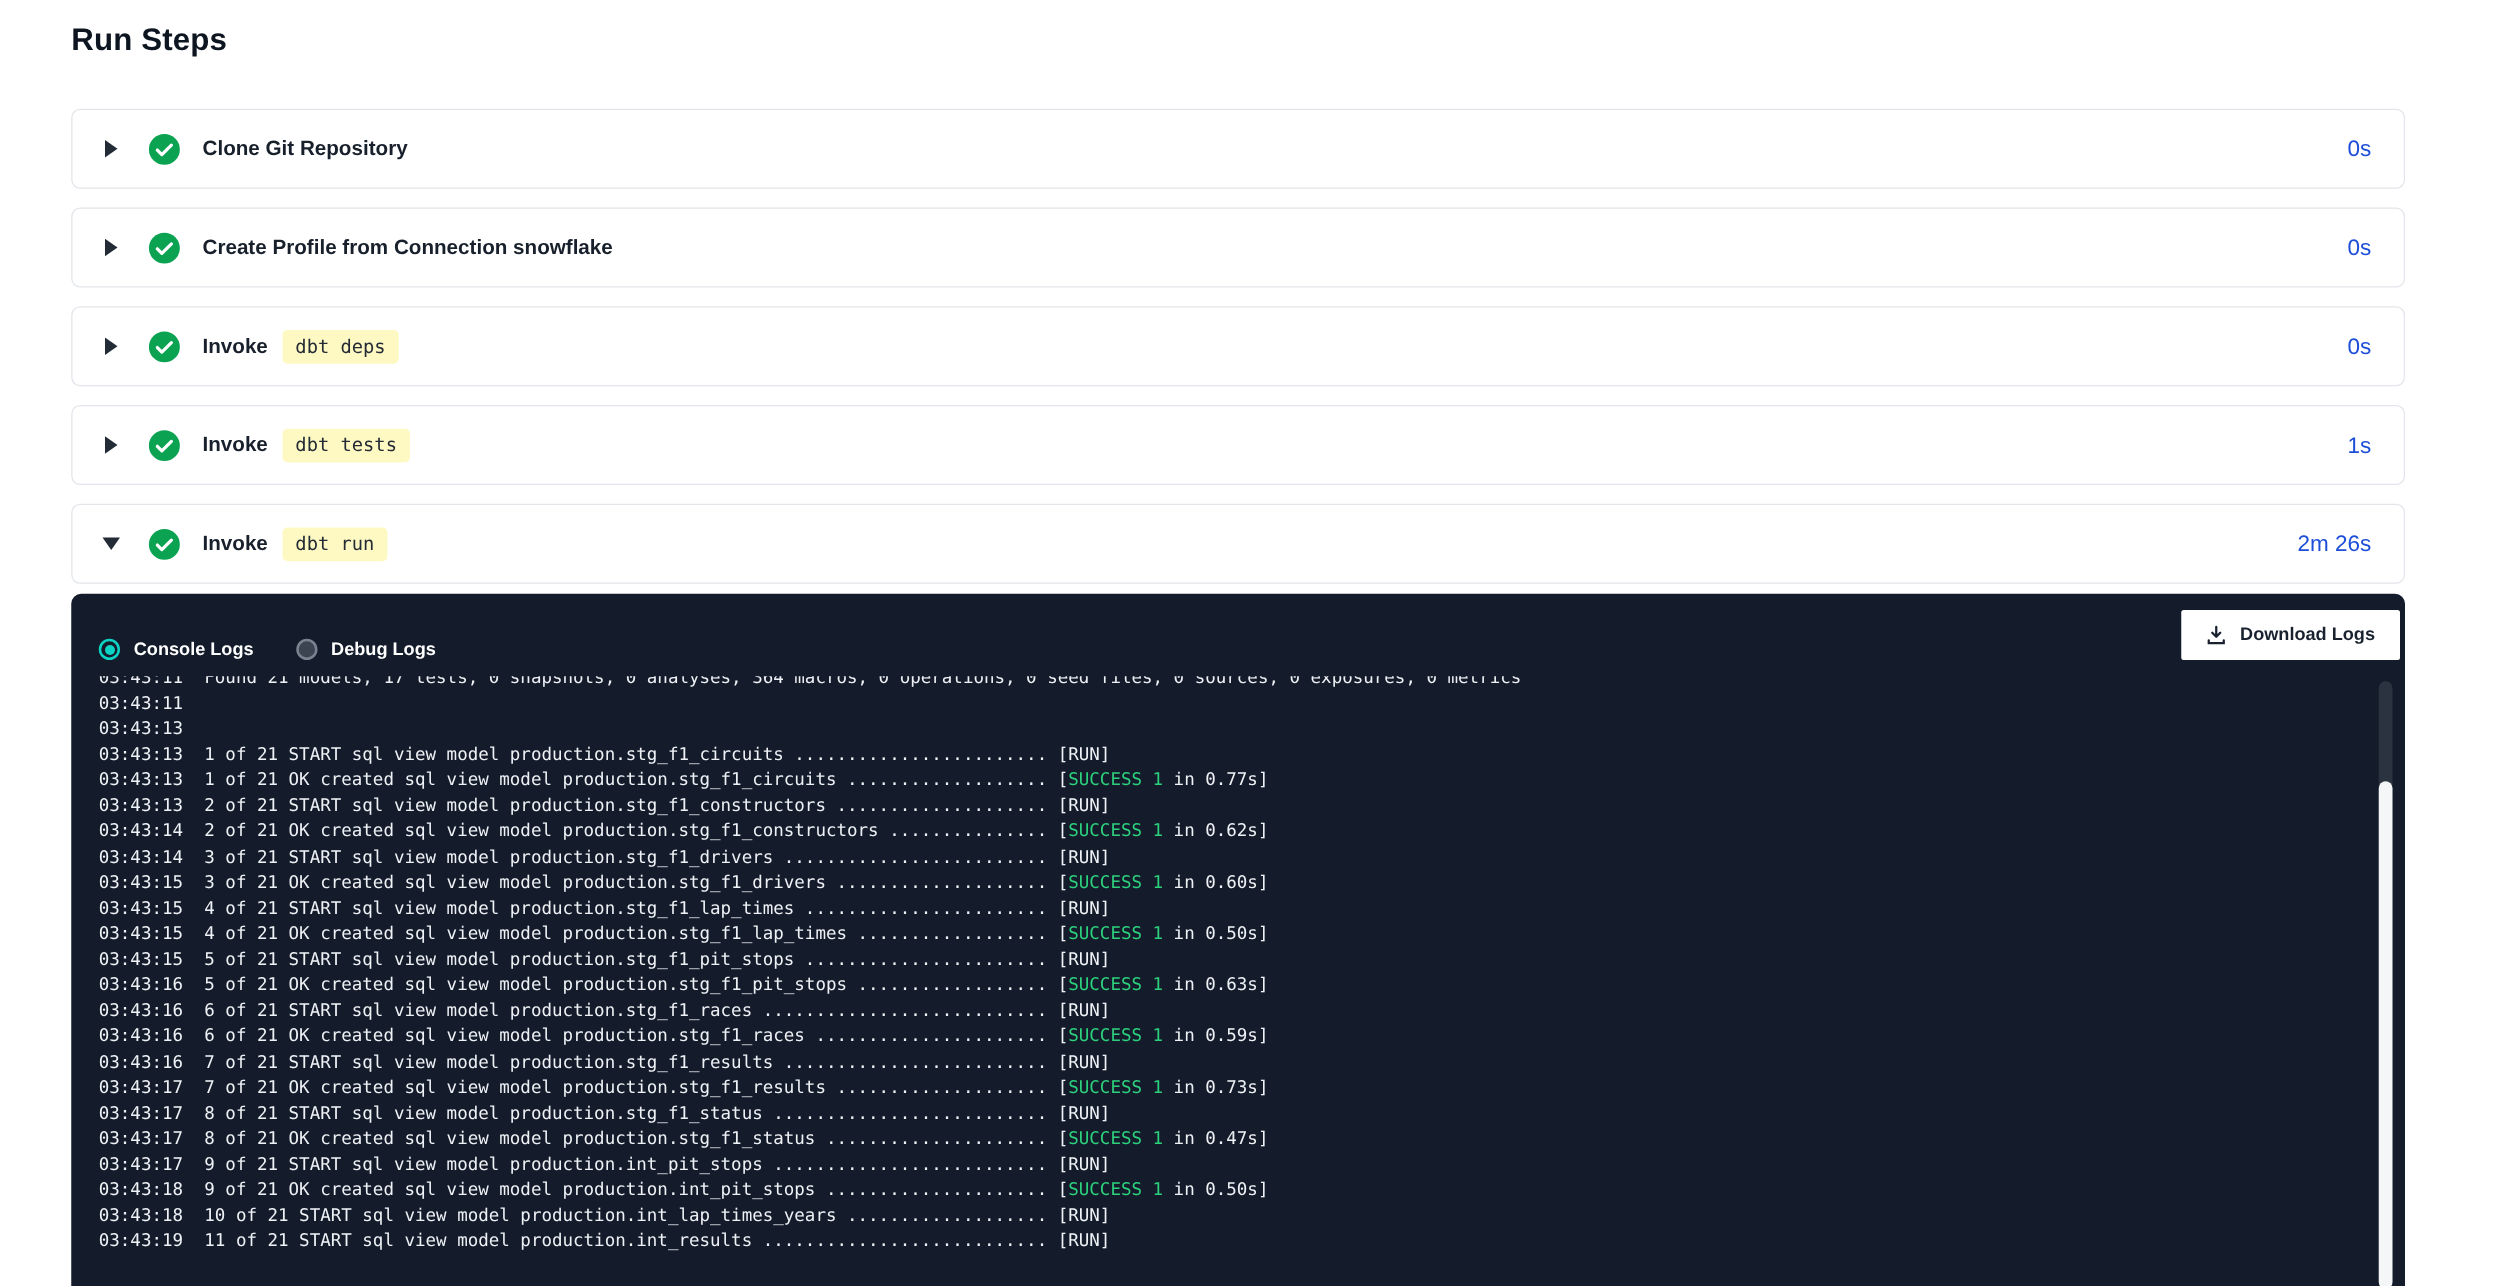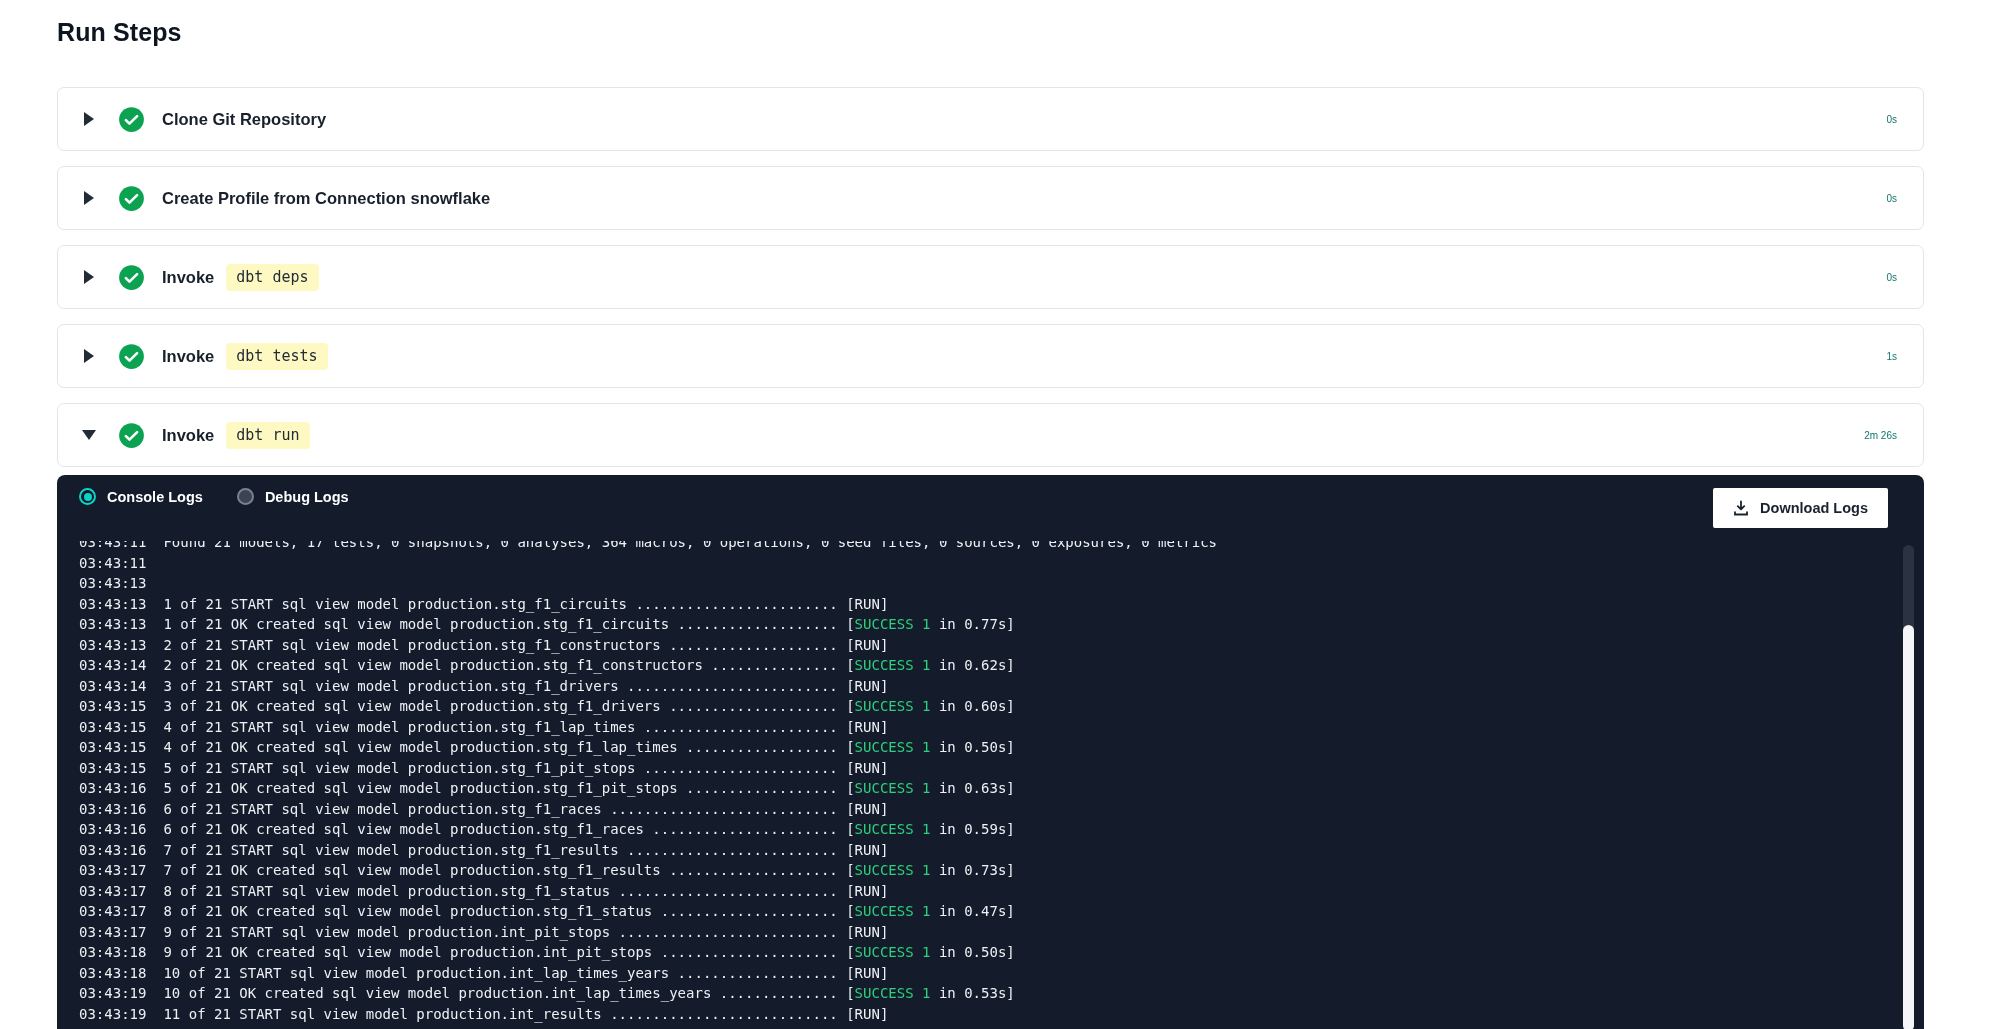--- a/index.html
+++ b/index.html
@@ -73,37 +73,37 @@
     font-family: "DejaVu Sans Mono", monospace;
     font-size: 15px;
     color: #242b35;
     background: #fef9c3;
     border-radius: 4px;
     padding: 4px 10px 5px;
     margin-left: 12px;
   }
   .step-duration {
     margin-left: auto;
-    font-size: 10px;
-    color: #0f766e;
+    font-size: 18px;
+    color: #1d4ed8;
   }
   .console-panel {
     margin-top: 8px;
     background: var(--panel-bg);
     border-radius: 8px;
     height: 581px;
     overflow: hidden;
     display: flex;
     flex-direction: column;
   }
   .console-header {
     display: flex;
-    align-items: flex-start;
+    align-items: flex-end;
     justify-content: space-between;
-    padding: 13px 36px 13px 22px;
+    padding: 13px 4px 13px 22px;
     flex: none;
   }
   .log-tabs { display: flex; align-items: center; gap: 34px; }
   .log-tab {
     display: flex;
     align-items: center;
     gap: 11px;
     color: #ffffff;
     font-size: 14.5px;
     font-weight: 700;
@@ -273,21 +273,20 @@
           <div class="log-line"><span class="log-time">03:43:16</span><span>5 of 21 OK created sql view model production.stg_f1_pit_stops .................. [</span><span class="log-success">SUCCESS 1</span><span> in 0.63s]</span></div>
           <div class="log-line"><span class="log-time">03:43:16</span><span>6 of 21 START sql view model production.stg_f1_races ........................... [RUN]</span></div>
           <div class="log-line"><span class="log-time">03:43:16</span><span>6 of 21 OK created sql view model production.stg_f1_races ...................... [</span><span class="log-success">SUCCESS 1</span><span> in 0.59s]</span></div>
           <div class="log-line"><span class="log-time">03:43:16</span><span>7 of 21 START sql view model production.stg_f1_results ......................... [RUN]</span></div>
           <div class="log-line"><span class="log-time">03:43:17</span><span>7 of 21 OK created sql view model production.stg_f1_results .................... [</span><span class="log-success">SUCCESS 1</span><span> in 0.73s]</span></div>
           <div class="log-line"><span class="log-time">03:43:17</span><span>8 of 21 START sql view model production.stg_f1_status .......................... [RUN]</span></div>
           <div class="log-line"><span class="log-time">03:43:17</span><span>8 of 21 OK created sql view model production.stg_f1_status ..................... [</span><span class="log-success">SUCCESS 1</span><span> in 0.47s]</span></div>
           <div class="log-line"><span class="log-time">03:43:17</span><span>9 of 21 START sql view model production.int_pit_stops .......................... [RUN]</span></div>
           <div class="log-line"><span class="log-time">03:43:18</span><span>9 of 21 OK created sql view model production.int_pit_stops ..................... [</span><span class="log-success">SUCCESS 1</span><span> in 0.50s]</span></div>
           <div class="log-line"><span class="log-time">03:43:18</span><span>10 of 21 START sql view model production.int_lap_times_years ................... [RUN]</span></div>
-          <div class="log-line"><span class="log-time">03:43:19</span><span>10 of 21 OK created sql view model production.int_lap_times_years .............. [</span><span class="log-success">SUCCESS 1</span><span> in 0.53s]</span></div>
           <div class="log-line"><span class="log-time">03:43:19</span><span>11 of 21 START sql view model production.int_results ........................... [RUN]</span></div>
         </div>
       <div class="scroll-track">
         <div class="scroll-thumb"></div>
       </div>
     </div>
   </div>
 
   <div class="next-row-peek"></div>
 </div>

